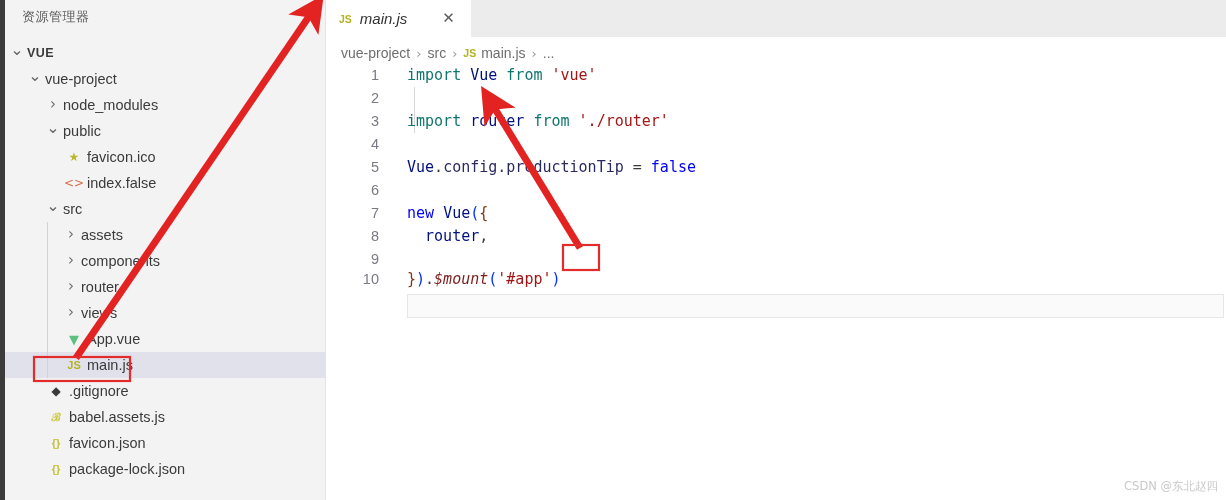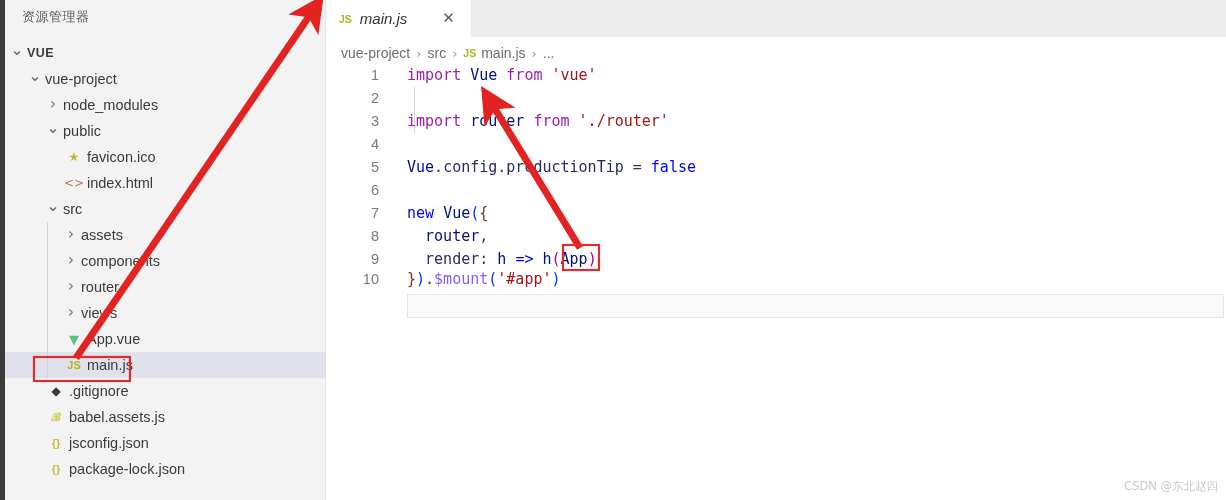--- a/index.html
+++ b/index.html
@@ -95,26 +95,26 @@
   .cline { position:absolute; left:0; height:23px; width:100%; }
   .lnum {
     position:absolute; left:14px; width:38px; text-align:right;
     color:#7A7A84; font-size:14.5px; line-height:23px;
     font-family:"Liberation Sans", sans-serif;
   }
   .ctext {
     position:absolute; left:80px; line-height:23px; white-space:pre;
     color:#333333;
   }
-  .k-imp   { color:#a21caf; }
+  .k-imp   { color:#0f766e; }
   .k-ident { color:#001080; }
   .k-str   { color:#A31515; }
   .k-kw    { color:#0000FF; }
   .k-plain { color:#3B3B3B; }
-  .k-fn    { color:#8b5cf6; }
+  .k-fn    { color:#7f1d1d;font-style:italic; }
   .k-br1   { color:#0431FA; }
   .k-br2   { color:#7B3814; }
   .k-br3   { color:#B3009E; }
   .k-prop  { color:#2A2A60; }
 
   #indent-bar {
     position:absolute; left:87px; top:23px; width:1px; height:46px; background:#D8D8D8;
   }
   #curline {
     position:absolute; left:80px; top:230px; right:2px; height:24px;
@@ -164,21 +164,21 @@
           <span class="tree-label">public</span>
         </div>
         <div class="tree-row" style="top: 144px;">
           <span style="display: inline-block; flex: 0 0 auto; width: 59px;"></span>
           <span class="ficon" style="color: rgb(184, 184, 40);">★</span>
           <span class="tree-label">favicon.ico</span>
         </div>
         <div class="tree-row" style="top: 170px;">
           <span style="display: inline-block; flex: 0 0 auto; width: 59px;"></span>
           <span class="ficon" style="color: rgb(210, 112, 75);">&lt;&gt;</span>
-          <span class="tree-label">index.html</span>
+          <span class="tree-label">index.false</span>
         </div>
         <div class="tree-row" style="top: 196px;">
           <span style="display: inline-block; flex: 0 0 auto; width: 41px;"></span>
           <span class="chev" style="font-size: 16px; margin-top: -6px;">⌄</span>
           <span class="tree-label">src</span>
         </div>
         <div class="tree-row" style="top: 222px;">
           <span style="display: inline-block; flex: 0 0 auto; width: 59px;"></span>
           <span class="chev" style="font-size: 15px; margin-top: -2px;">›</span>
           <span class="tree-label">assets</span>
@@ -214,21 +214,21 @@
           <span class="tree-label">.gitignore</span>
         </div>
         <div class="tree-row" style="top: 404px;">
           <span style="display: inline-block; flex: 0 0 auto; width: 41px;"></span>
           <span class="ficon" style="color: rgb(201, 201, 68); font-family: &quot;Liberation Sans&quot;, sans-serif; font-weight: bold; font-size: 11px;">ℬ</span>
           <span class="tree-label">babel.assets.js</span>
         </div>
         <div class="tree-row" style="top: 430px;">
           <span style="display: inline-block; flex: 0 0 auto; width: 41px;"></span>
           <span class="ficon" style="color: rgb(194, 194, 58); font-family: &quot;Liberation Sans&quot;, sans-serif; font-weight: bold; font-size: 11px;">{}</span>
-          <span class="tree-label">jsconfig.json</span>
+          <span class="tree-label">favicon.json</span>
         </div>
         <div class="tree-row" style="top: 456px;">
           <span style="display: inline-block; flex: 0 0 auto; width: 41px;"></span>
           <span class="ficon" style="color: rgb(194, 194, 58); font-family: &quot;Liberation Sans&quot;, sans-serif; font-weight: bold; font-size: 11px;">{}</span>
           <span class="tree-label">package-lock.json</span>
         </div>
       </div>
   <div class="indent-guide" style="left: 47px; top: 222px; height: 110px;"></div>
       <div class="indent-guide" style="left: 47px; top: 326px; height: 52px;"></div>
     </div>
@@ -283,21 +283,20 @@
         <div class="cline" style="top: 138px;">
           <span class="lnum">7</span>
           <span class="ctext"><span class="k-kw">new</span><span class="k-plain"> </span><span class="k-ident">Vue</span><span class="k-br1">(</span><span class="k-br2">{</span></span>
         </div>
         <div class="cline" style="top: 161px;">
           <span class="lnum">8</span>
           <span class="ctext"><span class="k-plain">  </span><span class="k-ident">router</span><span class="k-plain">,</span></span>
         </div>
         <div class="cline" style="top: 184px;">
           <span class="lnum">9</span>
-          <span class="ctext"><span class="k-plain">  </span><span class="k-prop">render</span><span class="k-plain">: </span><span class="k-ident">h</span><span class="k-plain"> </span><span class="k-kw">=&gt;</span><span class="k-plain"> </span><span class="k-ident">h</span><span class="k-br3">(</span><span class="k-ident">App</span><span class="k-br3">)</span></span>
         </div>
         <div class="cline" style="top: 204px;">
           <span class="lnum">10</span>
           <span class="ctext"><span class="k-br2">}</span><span class="k-br1">)</span><span class="k-plain">.</span><span class="k-fn">$mount</span><span class="k-br1">(</span><span class="k-str">'#app'</span><span class="k-br1">)</span></span>
         </div>
       </div>
   </div>
 
   <svg id="overlay" width="1226" height="500" viewBox="0 0 1226 500">
     <defs>

